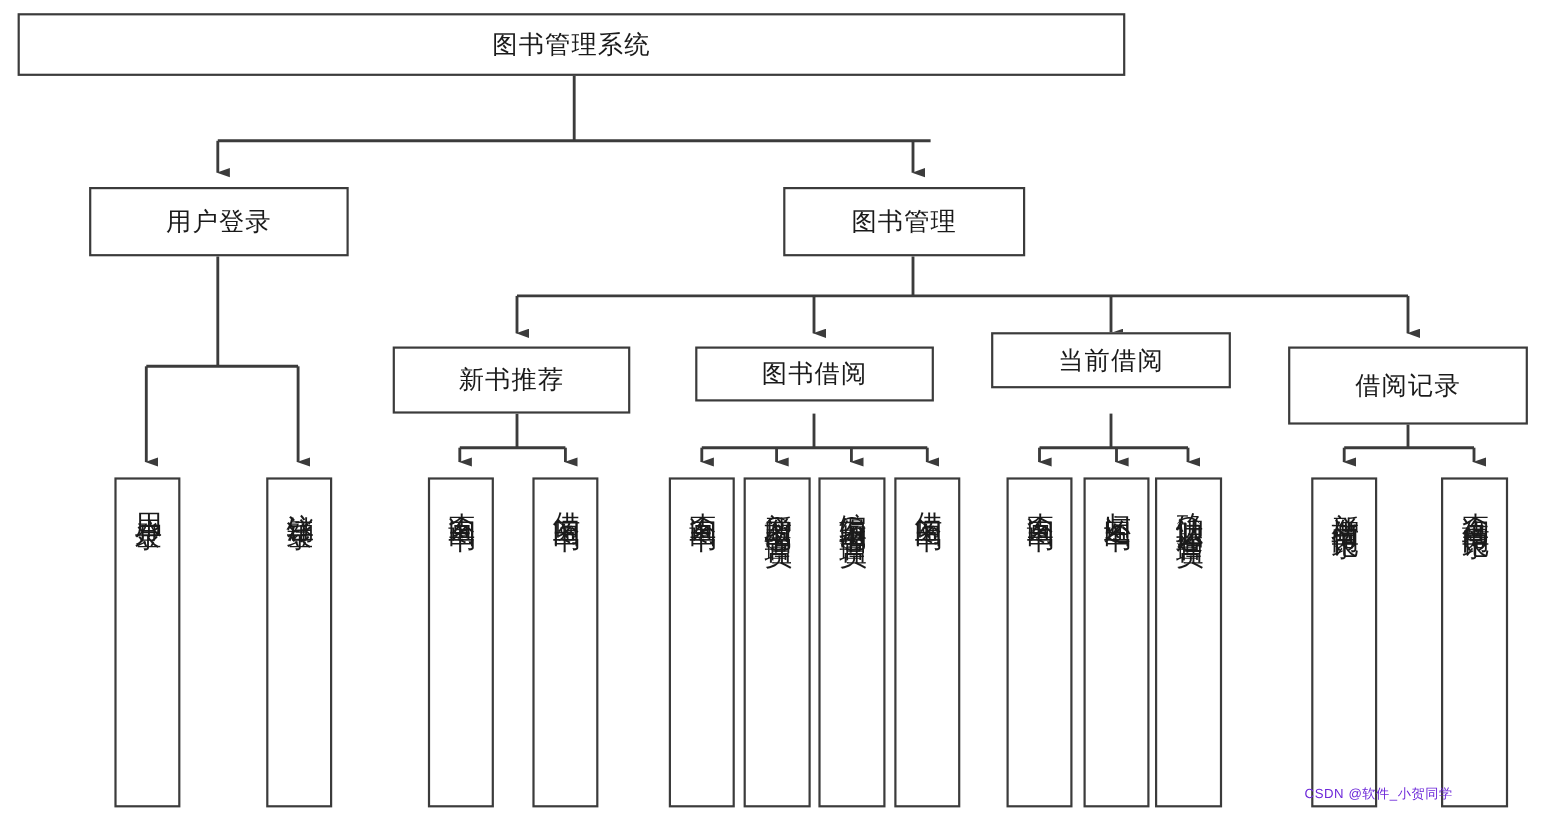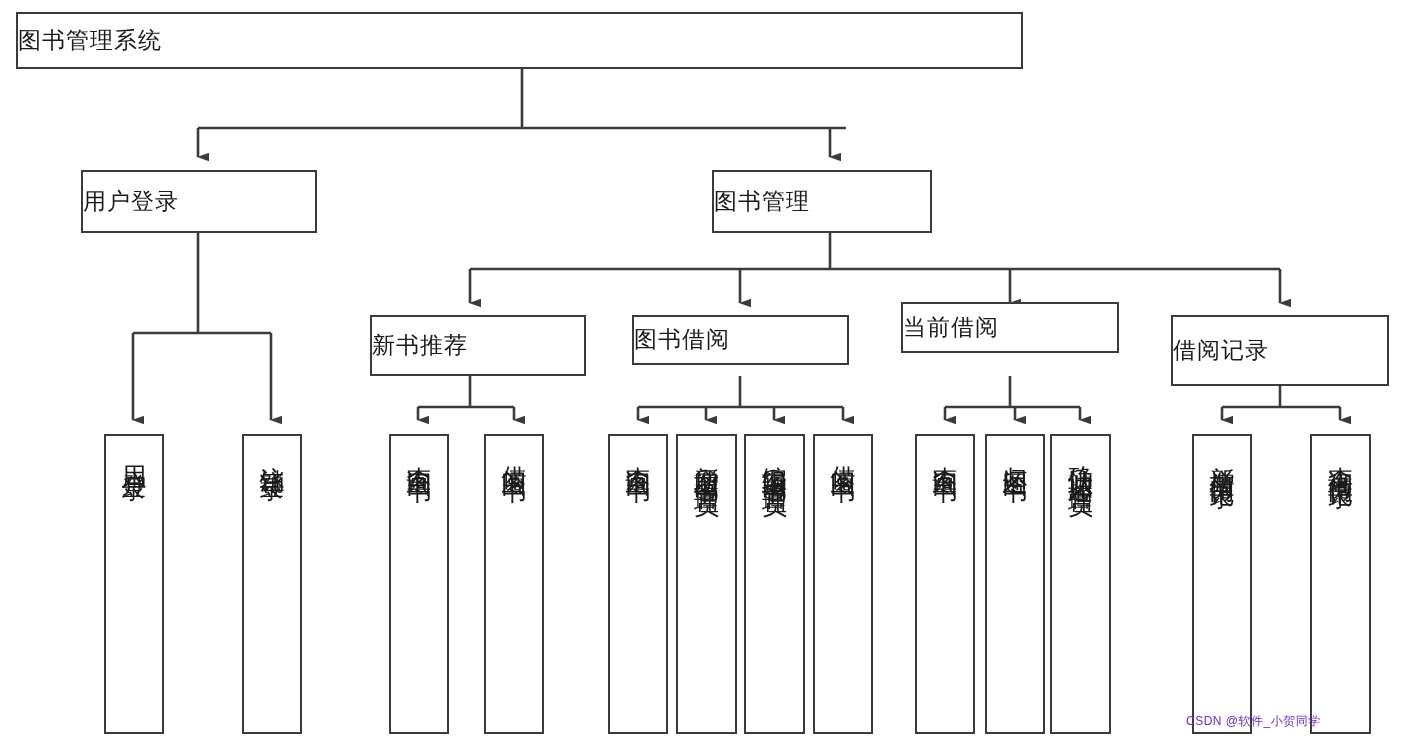--- a/index.html
+++ b/index.html
@@ -26,20 +26,21 @@
     width: 1405px;
     height: 747px;
   }
   .node-box {
     position: absolute;
     box-sizing: border-box;
     background: #ffffff;
     border: 2.4px solid #3b3b3b;
     display: flex;
     align-items: center;
+    justify-content: center;
   }
   .node-label-h {
     font-size: 23px;
     color: #1a1a1a;
     line-height: 1.1;
     letter-spacing: 1px;
     white-space: nowrap;
   }
   .node-box.vertical {
     align-items: flex-start;
@@ -124,21 +125,21 @@
     <span class="node-label-h">图书管理系统</span>
   </div>
 
   <div class="node-box" style="left:81px; top:170px; width:236px; height:63px;">
     <span class="node-label-h">用户登录</span>
   </div>
   <div class="node-box" style="left:712px; top:170px; width:220px; height:63px;">
     <span class="node-label-h">图书管理</span>
   </div>
 
-  <div class="node-box" style="left:370px; top:315px; width:216px; height:61px;">
+  <div class="node-box" style="left:357px; top:315px; width:216px; height:61px;">
     <span class="node-label-h">新书推荐</span>
   </div>
   <div class="node-box" style="left:632px; top:315px; width:217px; height:50px;">
     <span class="node-label-h">图书借阅</span>
   </div>
   <div class="node-box" style="left:901px; top:302px; width:218px; height:51px;">
     <span class="node-label-h">当前借阅</span>
   </div>
   <div class="node-box" style="left:1171px; top:315px; width:218px; height:71px;">
     <span class="node-label-h">借阅记录</span>

